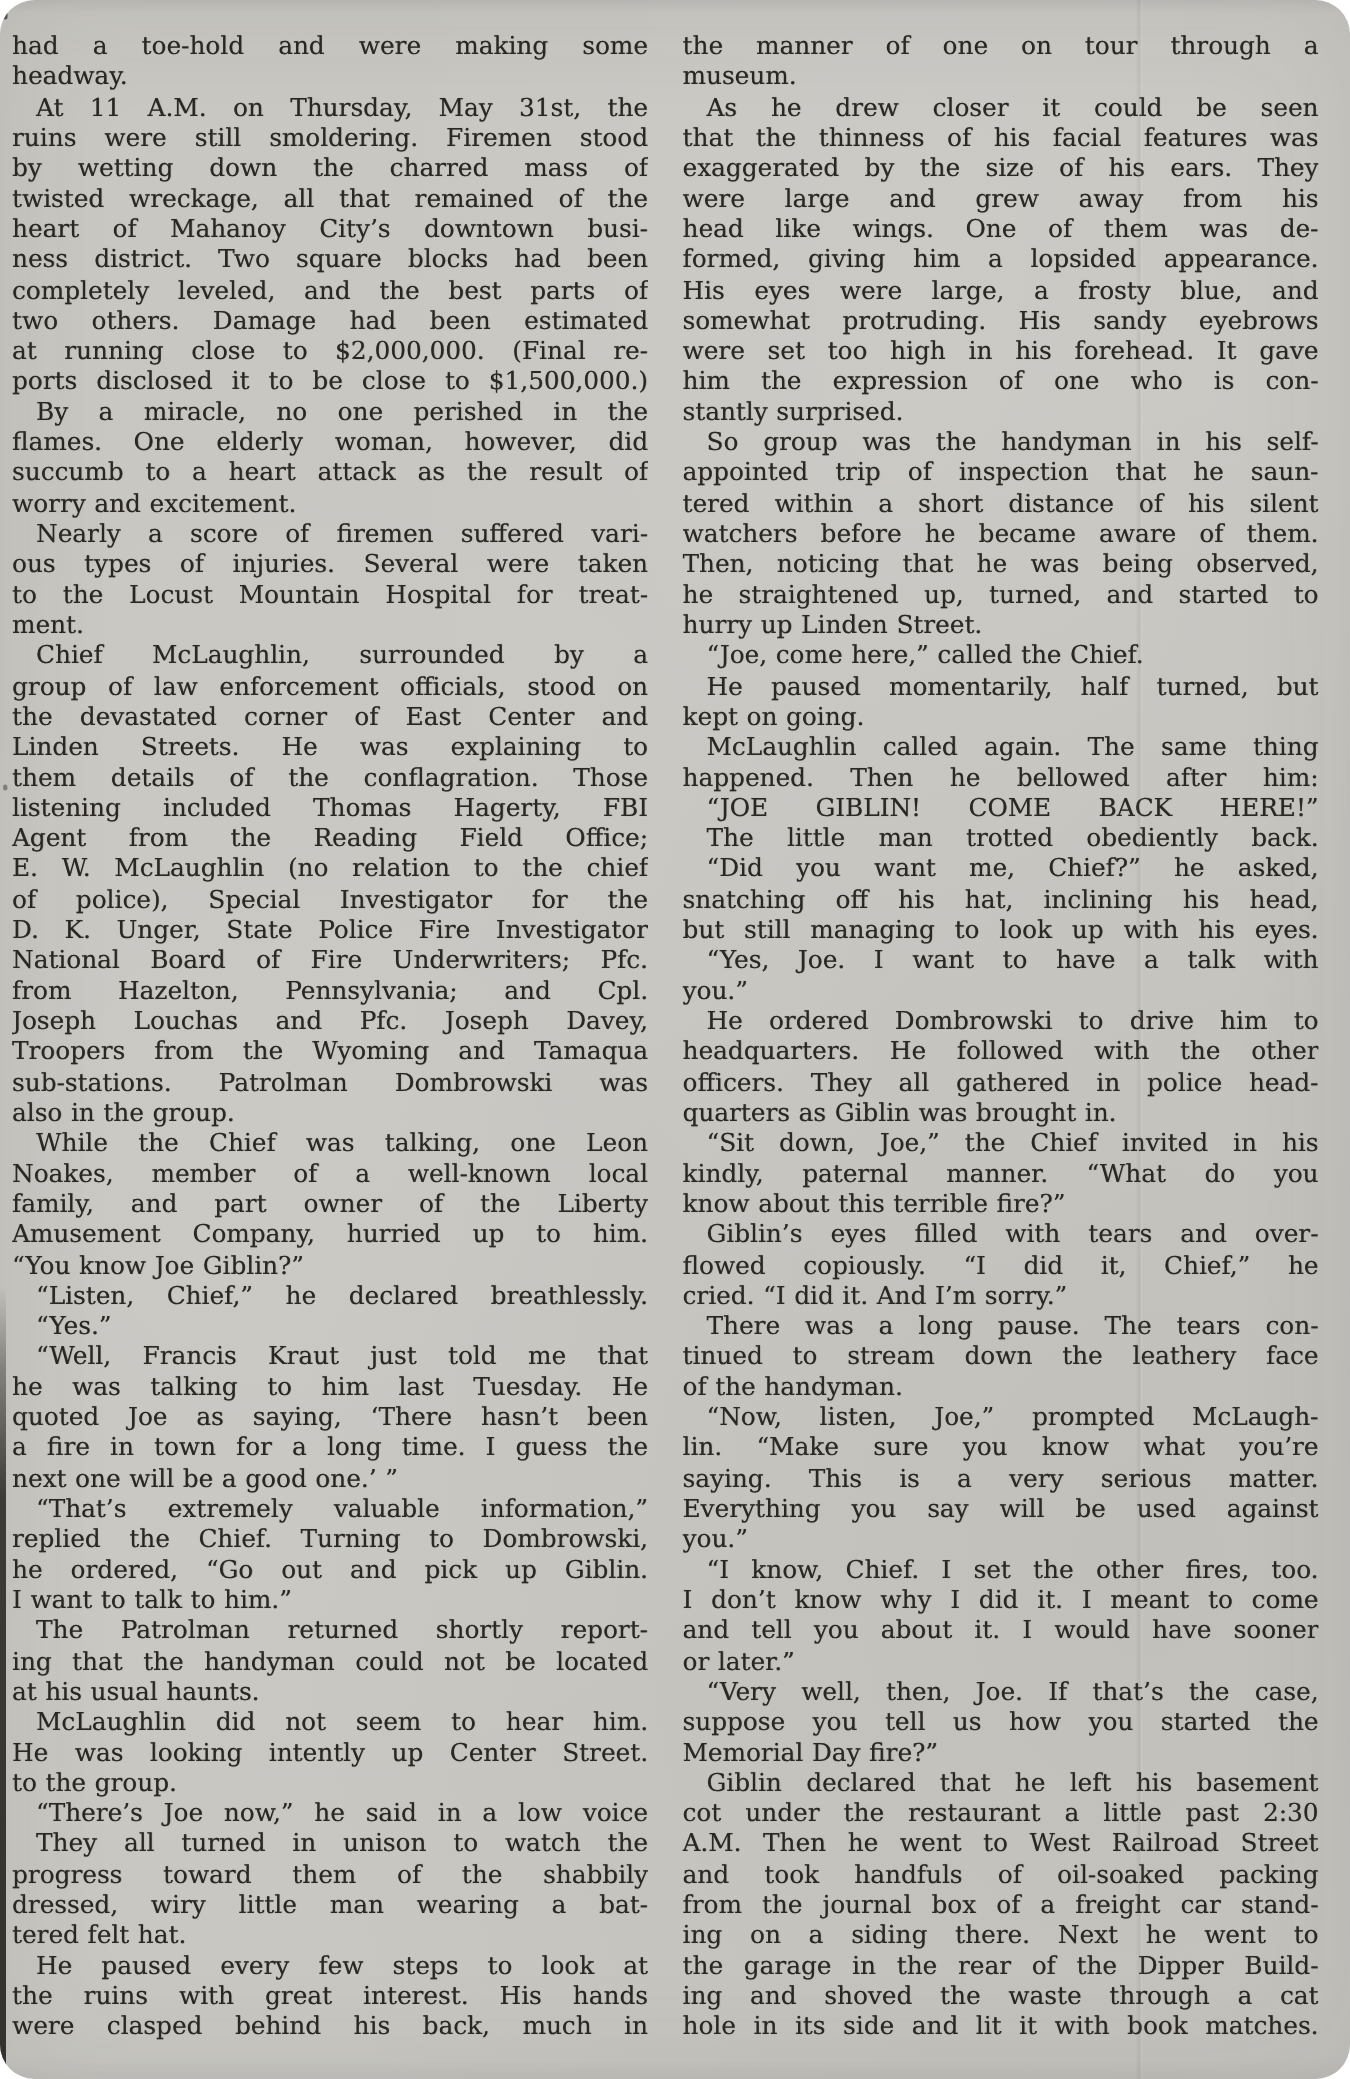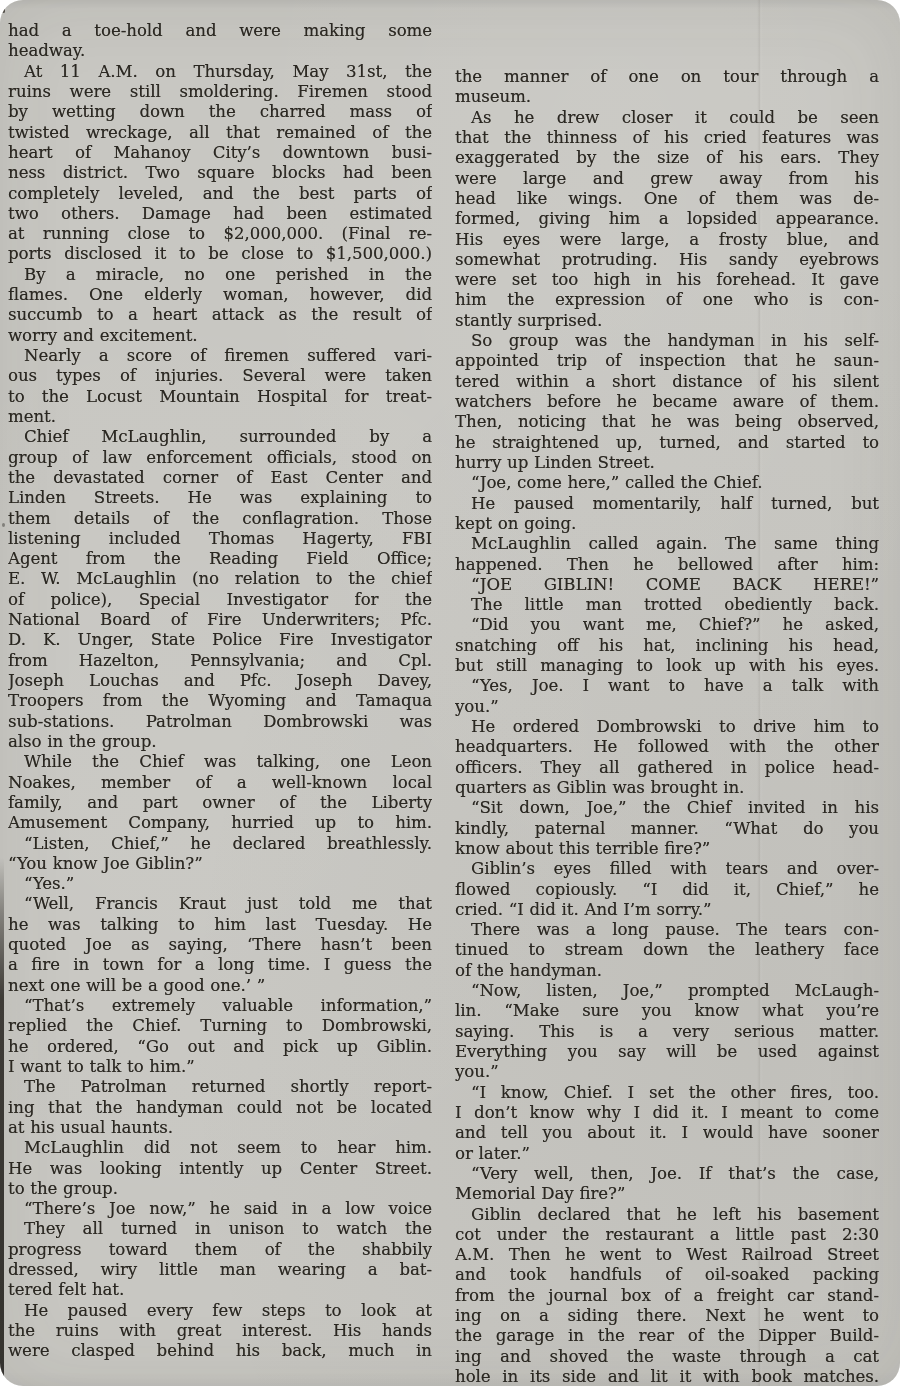--- a/index.html
+++ b/index.html
@@ -19,21 +19,21 @@
   .vignette {
     position:absolute; inset:0; pointer-events:none;
     box-shadow: inset 0 0 80px rgba(60,57,50,0.10);
   }
   .col {
     position:absolute; top:21px; width:424px;
     font-size:16.5px; line-height:20.32px;
     text-rendering:optimizeLegibility;
   }
   .col-left  { left:8px; }
-  .col-right { left:455px;margin-top:46px; }
+  .col-right { left:455px; }
   .line {
     height:20.32px; overflow:hidden;
     text-align:justify; text-align-last:justify;
     word-spacing:0.5px;
     text-shadow:0.2px 0.2px 0.45px rgba(43,40,34,0.55);
   }
   .line.ragged { text-align-last:left; }
   .line.indent { padding-left:16px; }
   .crease {
     position:absolute; top:0; left:757px; width:6px; height:1386px; pointer-events:none;
@@ -79,33 +79,33 @@
       <div class="line ragged">ment.</div>
       <div class="line indent">Chief McLaughlin, surrounded by a</div>
       <div class="line">group of law enforcement officials, stood on</div>
       <div class="line">the devastated corner of East Center and</div>
       <div class="line">Linden Streets.  He was explaining to</div>
       <div class="line">them details of the conflagration.  Those</div>
       <div class="line">listening included Thomas Hagerty, FBI</div>
       <div class="line">Agent from the Reading Field Office;</div>
       <div class="line">E. W. McLaughlin (no relation to the chief</div>
       <div class="line">of police), Special Investigator for the</div>
+      <div class="line">D. K. Unger, State Police Fire Investigator</div>
       <div class="line">National Board of Fire Underwriters; Pfc.</div>
-      <div class="line">D. K. Unger, State Police Fire Investigator</div>
       <div class="line">from Hazelton, Pennsylvania; and Cpl.</div>
       <div class="line">Joseph Louchas and Pfc. Joseph Davey,</div>
       <div class="line">Troopers from the Wyoming and Tamaqua</div>
       <div class="line">sub-stations. Patrolman Dombrowski was</div>
       <div class="line ragged">also in the group.</div>
       <div class="line indent">While the Chief was talking, one Leon</div>
       <div class="line">Noakes, member of a well-known local</div>
       <div class="line">family, and part owner of the Liberty</div>
       <div class="line">Amusement Company, hurried up to him.</div>
+      <div class="line ragged">“You know Joe Giblin?”</div>
       <div class="line indent">“Listen, Chief,” he declared breathlessly.</div>
-      <div class="line ragged">“You know Joe Giblin?”</div>
       <div class="line indent ragged">“Yes.”</div>
       <div class="line indent">“Well, Francis Kraut just told me that</div>
       <div class="line">he was talking to him last Tuesday. He</div>
       <div class="line">quoted Joe as saying, ‘There hasn’t been</div>
       <div class="line">a fire in town for a long time.  I guess the</div>
       <div class="line ragged">next one will be a good one.’ ”</div>
       <div class="line indent">“That’s extremely valuable information,”</div>
       <div class="line">replied the Chief. Turning to Dombrowski,</div>
       <div class="line">he ordered, “Go out and pick up Giblin.</div>
       <div class="line ragged">I want to talk to him.”</div>
@@ -121,21 +121,21 @@
       <div class="line">dressed, wiry little man wearing a bat-</div>
       <div class="line ragged">tered felt hat.</div>
       <div class="line indent">He paused every few steps to look at</div>
       <div class="line">the ruins with great interest.  His hands</div>
       <div class="line">were clasped behind his back, much in</div>
     </div>
   <div class="col col-right">
       <div class="line">the manner of one on tour through a</div>
       <div class="line ragged">museum.</div>
       <div class="line indent">As he drew closer it could be seen</div>
-      <div class="line">that the thinness of his cried features was</div>
+      <div class="line">that the thinness of his facial features was</div>
       <div class="line">exaggerated by the size of his ears.  They</div>
       <div class="line">were large and grew away from his</div>
       <div class="line">head like wings.  One of them was de-</div>
       <div class="line">formed, giving him a lopsided appearance.</div>
       <div class="line">His eyes were large, a frosty blue, and</div>
       <div class="line">somewhat protruding.  His sandy eyebrows</div>
       <div class="line">were set too high in his forehead. It gave</div>
       <div class="line">him the expression of one who is con-</div>
       <div class="line ragged">stantly surprised.</div>
       <div class="line indent">So group was the handyman in his self-</div>
@@ -173,20 +173,21 @@
       <div class="line indent">“Now, listen, Joe,” prompted McLaugh-</div>
       <div class="line">lin. “Make sure you know what you’re</div>
       <div class="line">saying.  This is a very serious matter.</div>
       <div class="line">Everything you say will be used against</div>
       <div class="line ragged">you.”</div>
       <div class="line indent">“I know, Chief. I set the other fires, too.</div>
       <div class="line">I don’t know why I did it. I meant to come</div>
       <div class="line">and tell you about it. I would have sooner</div>
       <div class="line ragged">or later.”</div>
       <div class="line indent">“Very well, then, Joe. If that’s the case,</div>
+      <div class="line">suppose you tell us how you started the</div>
       <div class="line ragged">Memorial Day fire?”</div>
       <div class="line indent">Giblin declared that he left his basement</div>
       <div class="line">cot under the restaurant a little past 2:30</div>
       <div class="line">A.M. Then he went to West Railroad Street</div>
       <div class="line">and took handfuls of oil-soaked packing</div>
       <div class="line">from the journal box of a freight car stand-</div>
       <div class="line">ing on a siding there.  Next he went to</div>
       <div class="line">the garage in the rear of the Dipper Build-</div>
       <div class="line">ing and shoved the waste through a cat</div>
       <div class="line">hole in its side and lit it with book matches.</div>

